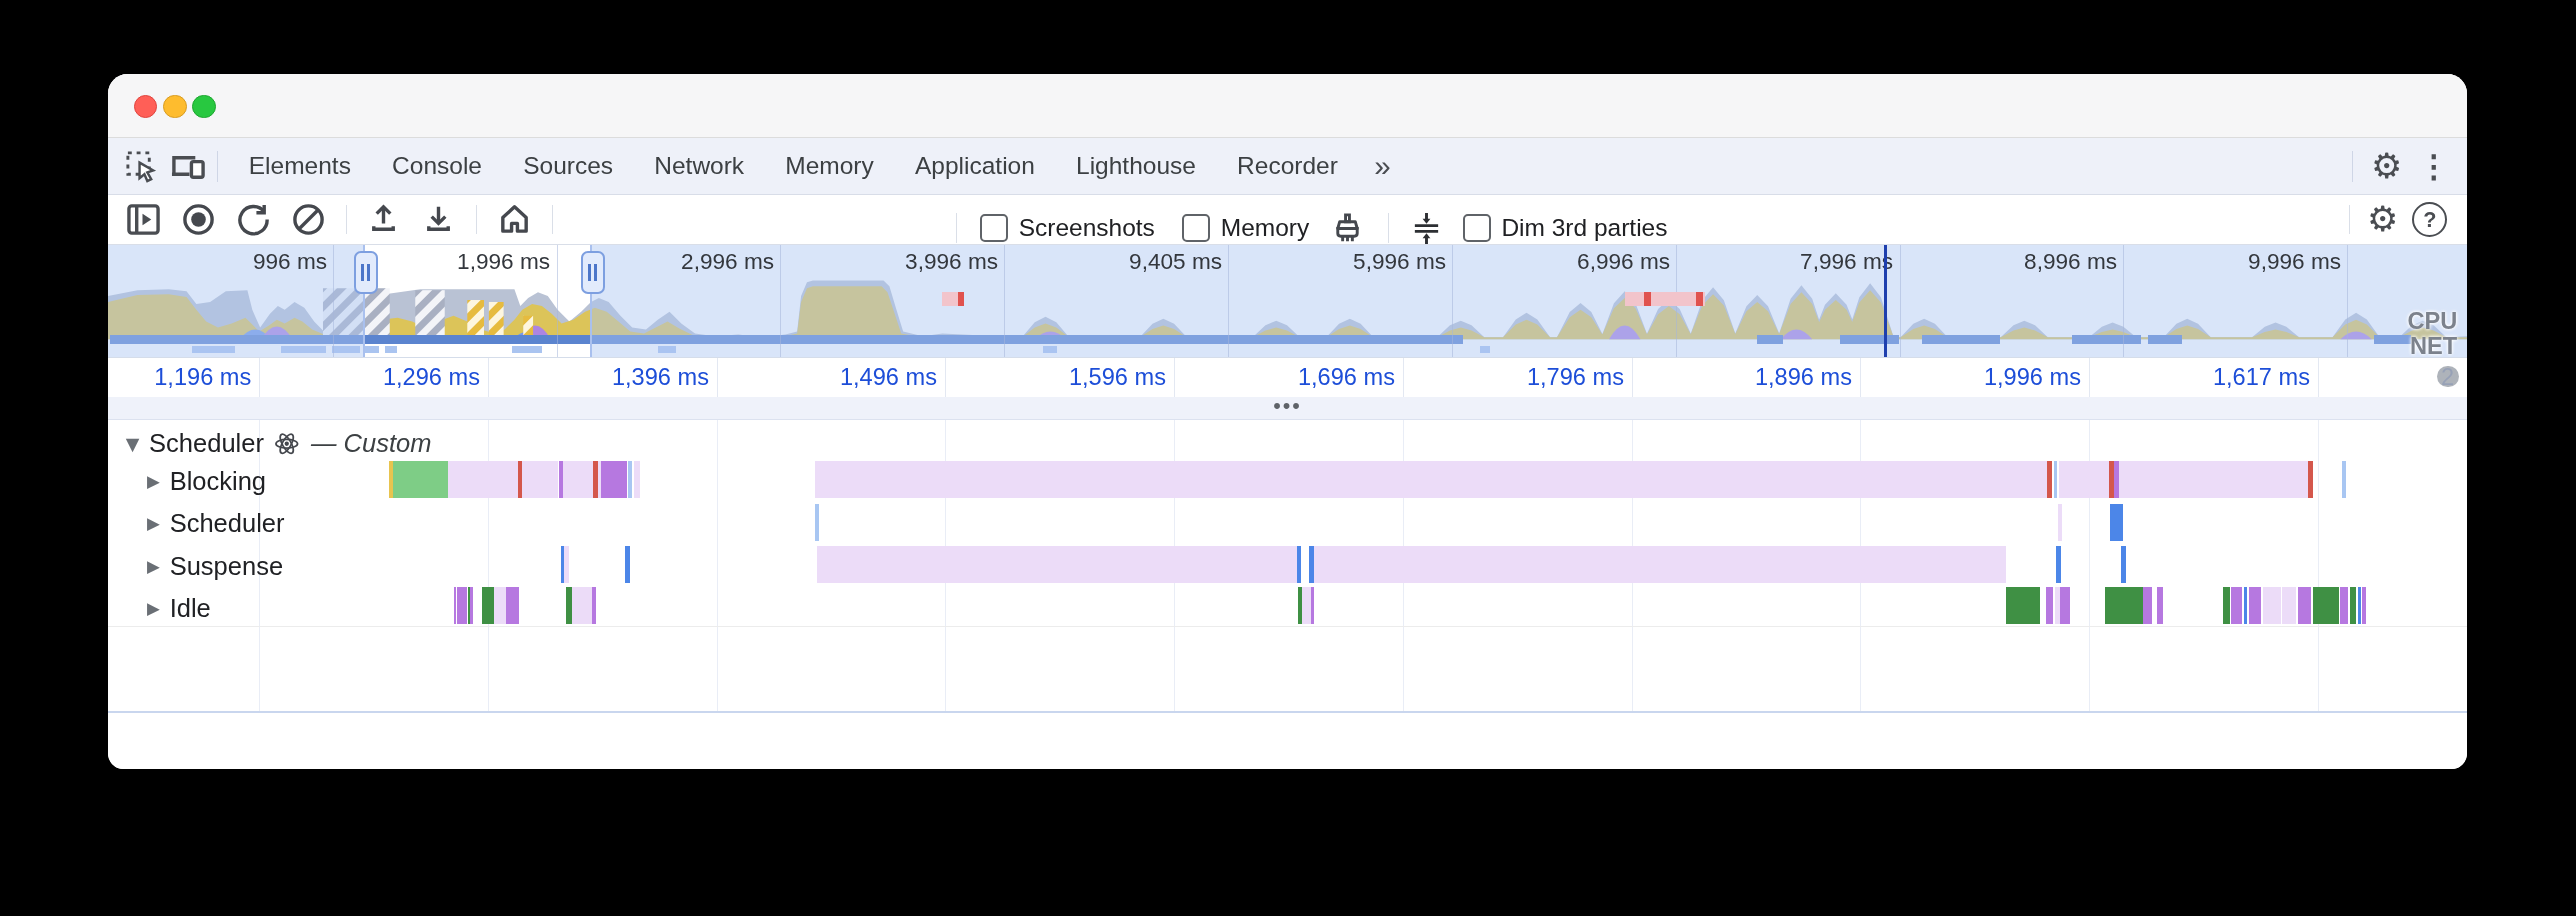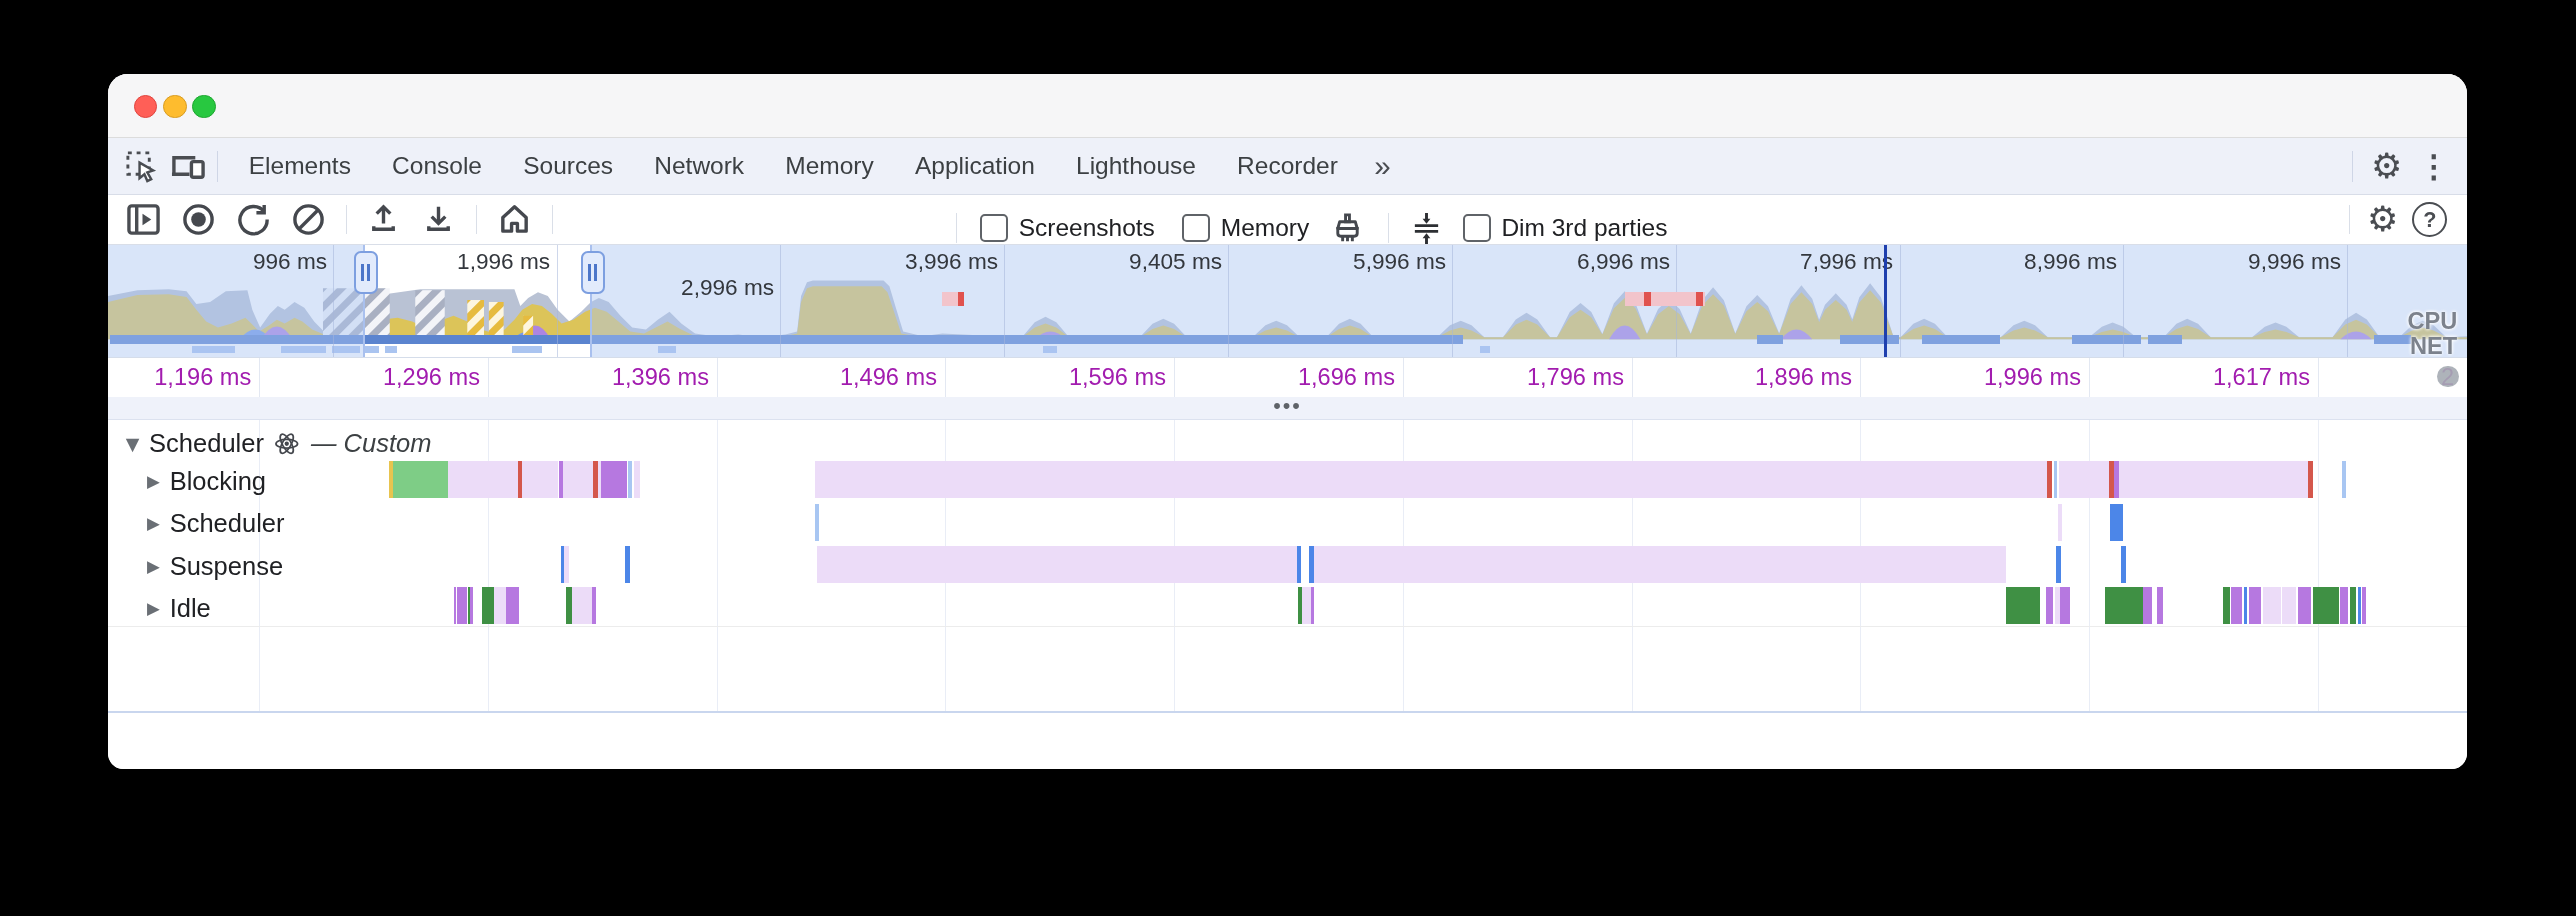--- a/index.html
+++ b/index.html
@@ -60,21 +60,21 @@
   .playhead{position:absolute;top:0;bottom:0;width:2.9px;background:#1e3fae;}
   .ov-longtask{position:absolute;height:13.7px;background:#f2c4cb;}
   .ov-longtask i{position:absolute;top:0;bottom:0;background:#e0524e;}
   .side-label{position:absolute;right:9.8px;font-size:23.6px;font-weight:bold;color:#7c828c;
     text-shadow:0 0 3.9px #fff,0 0 3.9px #fff;}
   .net-seg{position:absolute;height:8.8px;background:#5b84cf;top:90px;}
   .net-sub{position:absolute;height:6.9px;background:#aac4f0;top:101px;}
   
   .ruler{position:relative;height:39px;background:#fff;border-top:1px solid #d5ddea;overflow:hidden;}
   .rl-grid{position:absolute;top:0;bottom:0;width:1px;background:#e3e8f2;}
-  .rl-tick{position:absolute;top:5.9px;width:157px;text-align:right;font-size:23.6px;color:#a21caf;}
+  .rl-tick{position:absolute;top:5.9px;width:157px;text-align:right;font-size:23.6px;color:#1d4ed8;}
   .scroll-knob{position:absolute;width:21.6px;height:21.6px;border-radius:50%;background:#a5abb3;
     top:7.9px;opacity:.9;}
   
   .dots-strip{position:relative;height:21.6px;background:#eff2fa;border-bottom:1px solid #dce2ef;}
   .dots{position:absolute;left:0;right:0;top:-3.9px;text-align:center;font-size:21.6px;color:#5f6368;letter-spacing:2px;}
   
   .flame{position:relative;height:291px;background:#fff;overflow:hidden;}
   .fl-grid{position:absolute;top:0;height:291px;width:1px;background:#e9edf6;}
   .fl-hline{position:absolute;left:0;right:0;top:206px;height:1px;background:#ececec;}
   .track-header{position:absolute;left:17.7px;top:9.8px;font-size:25.5px;color:#202124;
@@ -298,21 +298,21 @@
         <div class="ov-grid" style="left: 1120px;"></div>
         <div class="ov-grid" style="left: 1344px;"></div>
         <div class="ov-grid" style="left: 1568px;"></div>
         <div class="ov-grid" style="left: 1792px;"></div>
         <div class="ov-grid" style="left: 2015px;"></div>
         <div class="ov-grid" style="left: 2239px;"></div>
       </div>
     <div id="ov-tick-layer">
         <div class="ov-tick" style="left: 72px;">996 ms</div>
         <div class="ov-tick" style="left: 295px;">1,996 ms</div>
-        <div class="ov-tick" style="left: 519px; margin-top: 26px;">2,996 ms</div>
+        <div class="ov-tick" style="left: 519px;">2,996 ms</div>
         <div class="ov-tick" style="left: 743px;">3,996 ms</div>
         <div class="ov-tick" style="left: 967px;">9,405 ms</div>
         <div class="ov-tick" style="left: 1191px;">5,996 ms</div>
         <div class="ov-tick" style="left: 1415px;">6,996 ms</div>
         <div class="ov-tick" style="left: 1638px;">7,996 ms</div>
         <div class="ov-tick" style="left: 1862px;">8,996 ms</div>
         <div class="ov-tick" style="left: 2086px;">9,996 ms</div>
       </div>
     <div id="ov-longtask-layer">
         <div class="ov-longtask" style="left: 834px; width: 21.6px; top: 47px;">

